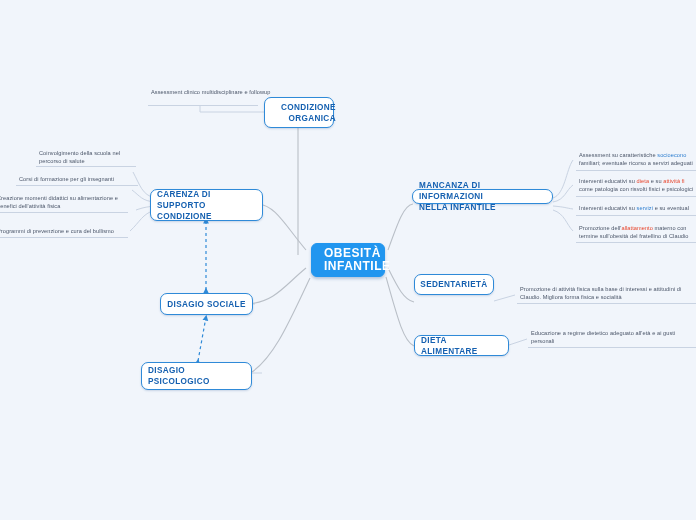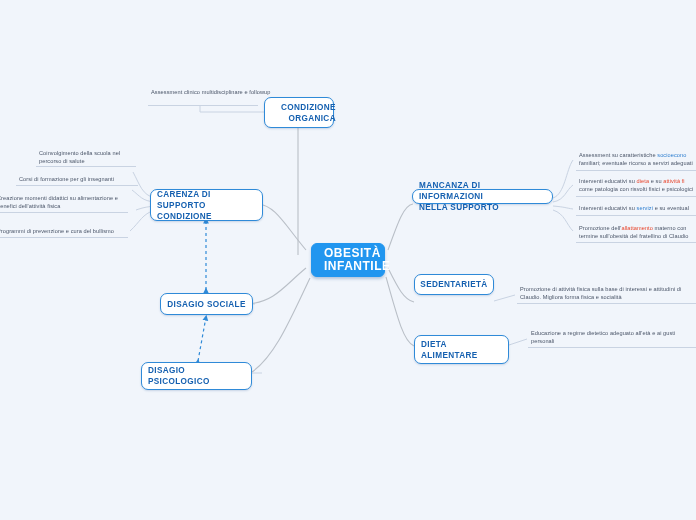--- a/index.html
+++ b/index.html
@@ -199,29 +199,29 @@
     <span>DISAGIO SOCIALE</span>
   </div>
 
   <div class="node" style="left:141px; top:362px; width:111px; height:28px;">
     <span>DISAGIO PSICOLOGICO</span>
   </div>
 
   <div class="node" style="left:412px; top:189px; width:141px; height:15px;">
     <div>
       <div>MANCANZA DI INFORMAZIONI</div>
-      <div>NELLA SUPPORTO</div>
+      <div>NELLA INFANTILE</div>
     </div>
   </div>
 
   <div class="node" style="left:414px; top:274px; width:80px; height:21px;">
     <span>SEDENTARIETÀ</span>
   </div>
 
-  <div class="node" style="left:414px; top:335px; width:95px; height:29px;">
+  <div class="node" style="left:414px; top:335px; width:95px; height:21px;">
     <span>DIETA ALIMENTARE</span>
   </div>
 
   <div class="node center" style="left:311px; top:243px; width:74px; height:34px;">
     <div>
       <div>OBESITÀ</div>
       <div>INFANTILE</div>
     </div>
   </div>
 

